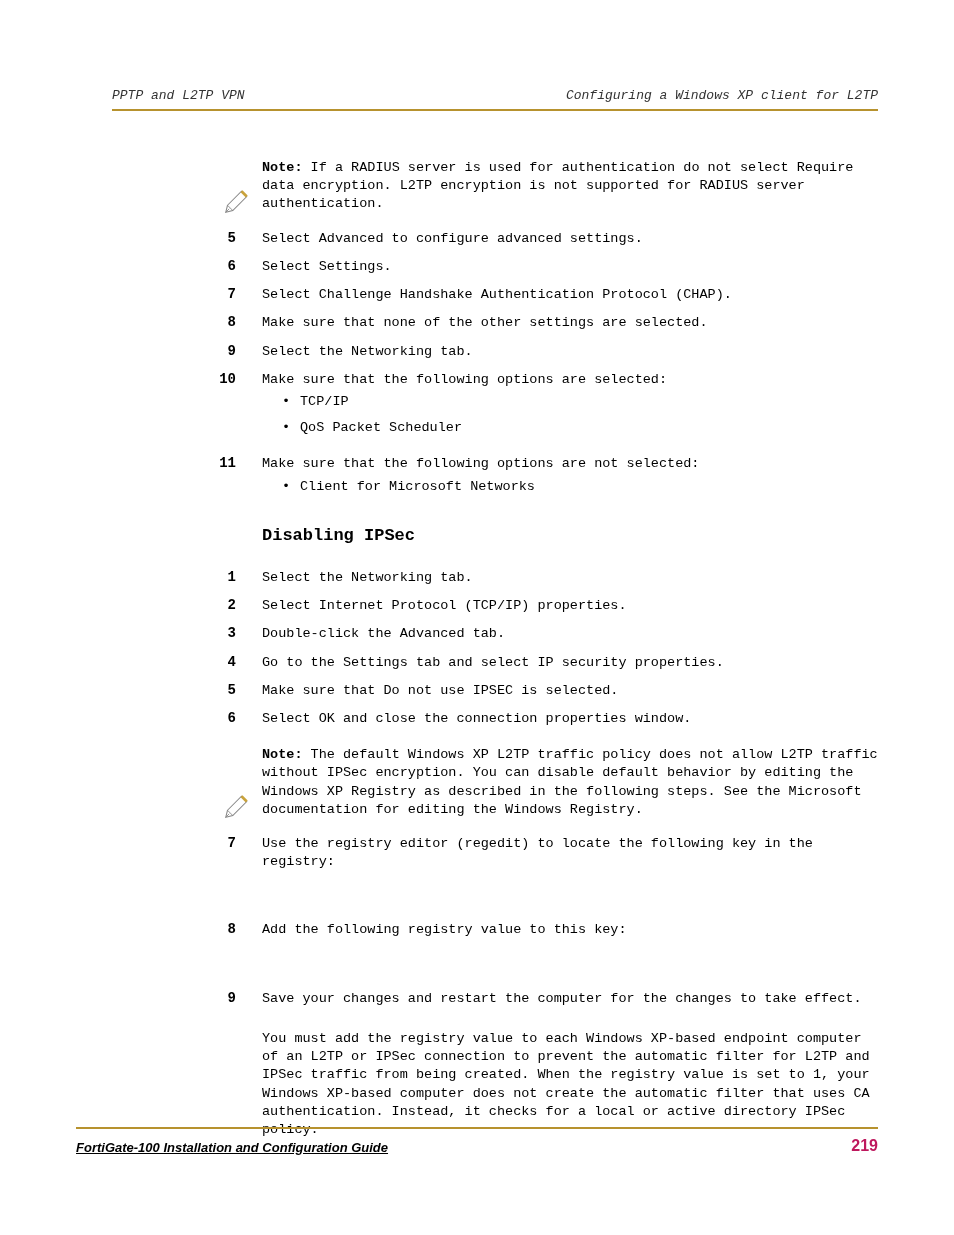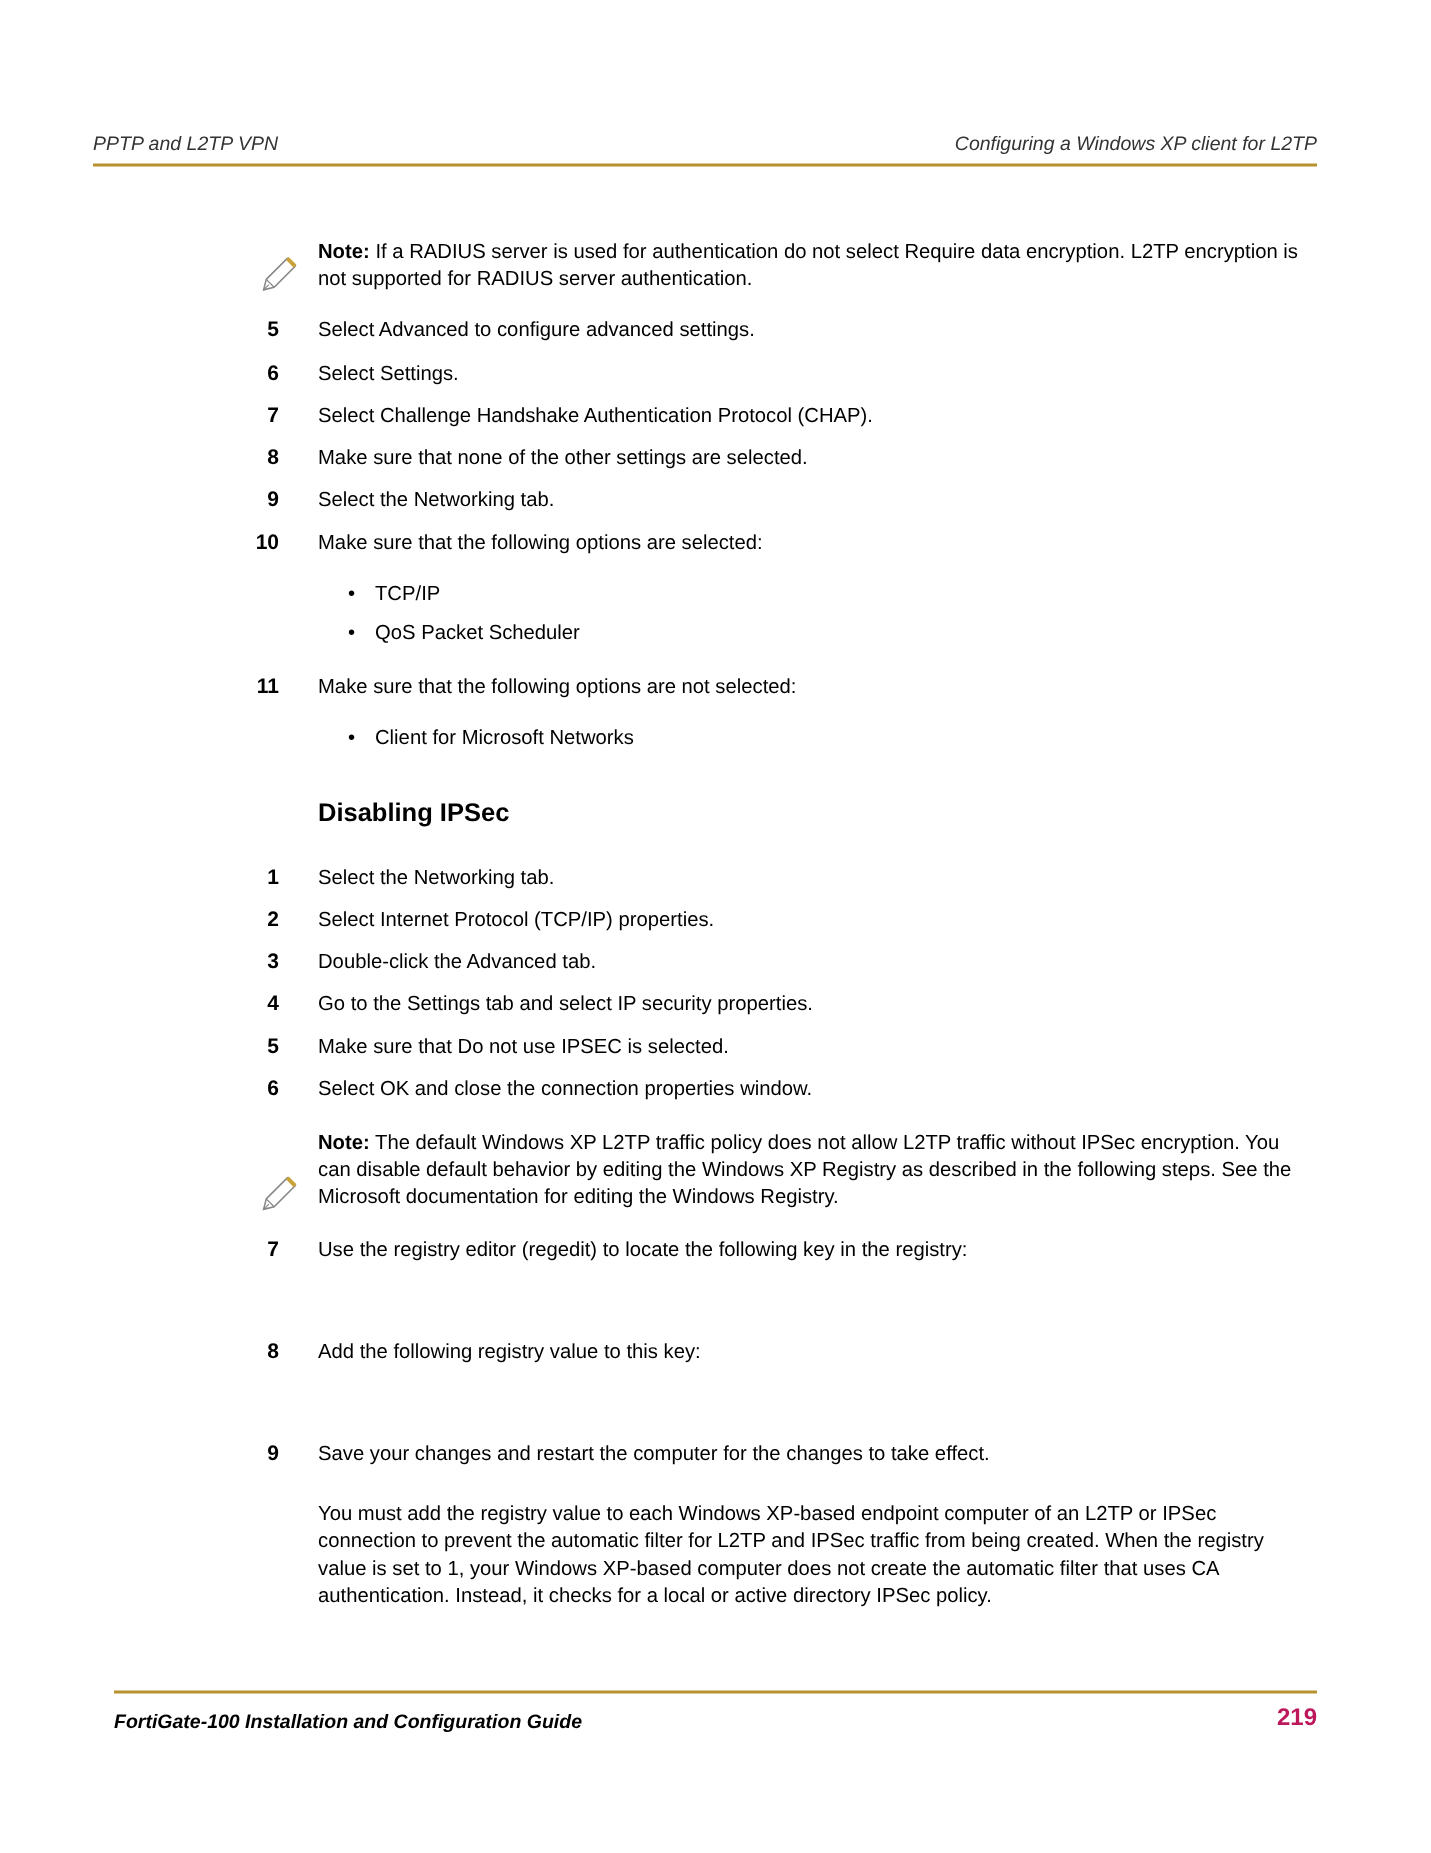--- a/index.html
+++ b/index.html
@@ -6,21 +6,22 @@
   body {
     font-family: Arial, Helvetica, sans-serif;
     font-size: 13.5px;
     color: #000;
     background: #fff;
     width: 954px;
     height: 1235px;
     position: relative;
   }
   .page {
-    padding: 88px 76px 40px 62px;
+    padding: 88px 76px 40px 112px;
+    font-family: Liberation Mono, monospace;
   }
   .header {
     display: flex;
     justify-content: space-between;
     font-style: italic;
     font-size: 13px;
     color: #333;
     border-bottom: 2px solid #b7922e;
     padding-bottom: 6px;
     margin-bottom: 48px;
@@ -62,21 +63,21 @@
     font-weight: bold;
     font-size: 14px;
     padding-right: 26px;
   }
   .step-body {
     flex: 1;
     line-height: 1.35;
   }
   .sublist {
     list-style: none;
-    margin-top: 16px;
+    margin-top: 4px;
   }
   .sublist li {
     padding-left: 38px;
     position: relative;
     margin-bottom: 8px;
   }
   .sublist li::before {
     content: "•";
     position: absolute;
     left: 20px;
@@ -102,20 +103,21 @@
     display: flex;
     justify-content: space-between;
     align-items: flex-end;
     border-top: 2px solid #b7922e;
     padding-top: 8px;
   }
   .footer-left {
     font-style: italic;
     font-weight: bold;
     font-size: 13px;
+    text-decoration: underline;
   }
   .footer-right {
     font-weight: bold;
     font-size: 16px;
     color: #be185d;
   }
   .spacer { height: 40px; }
 </style>
 </head>
 <body>

